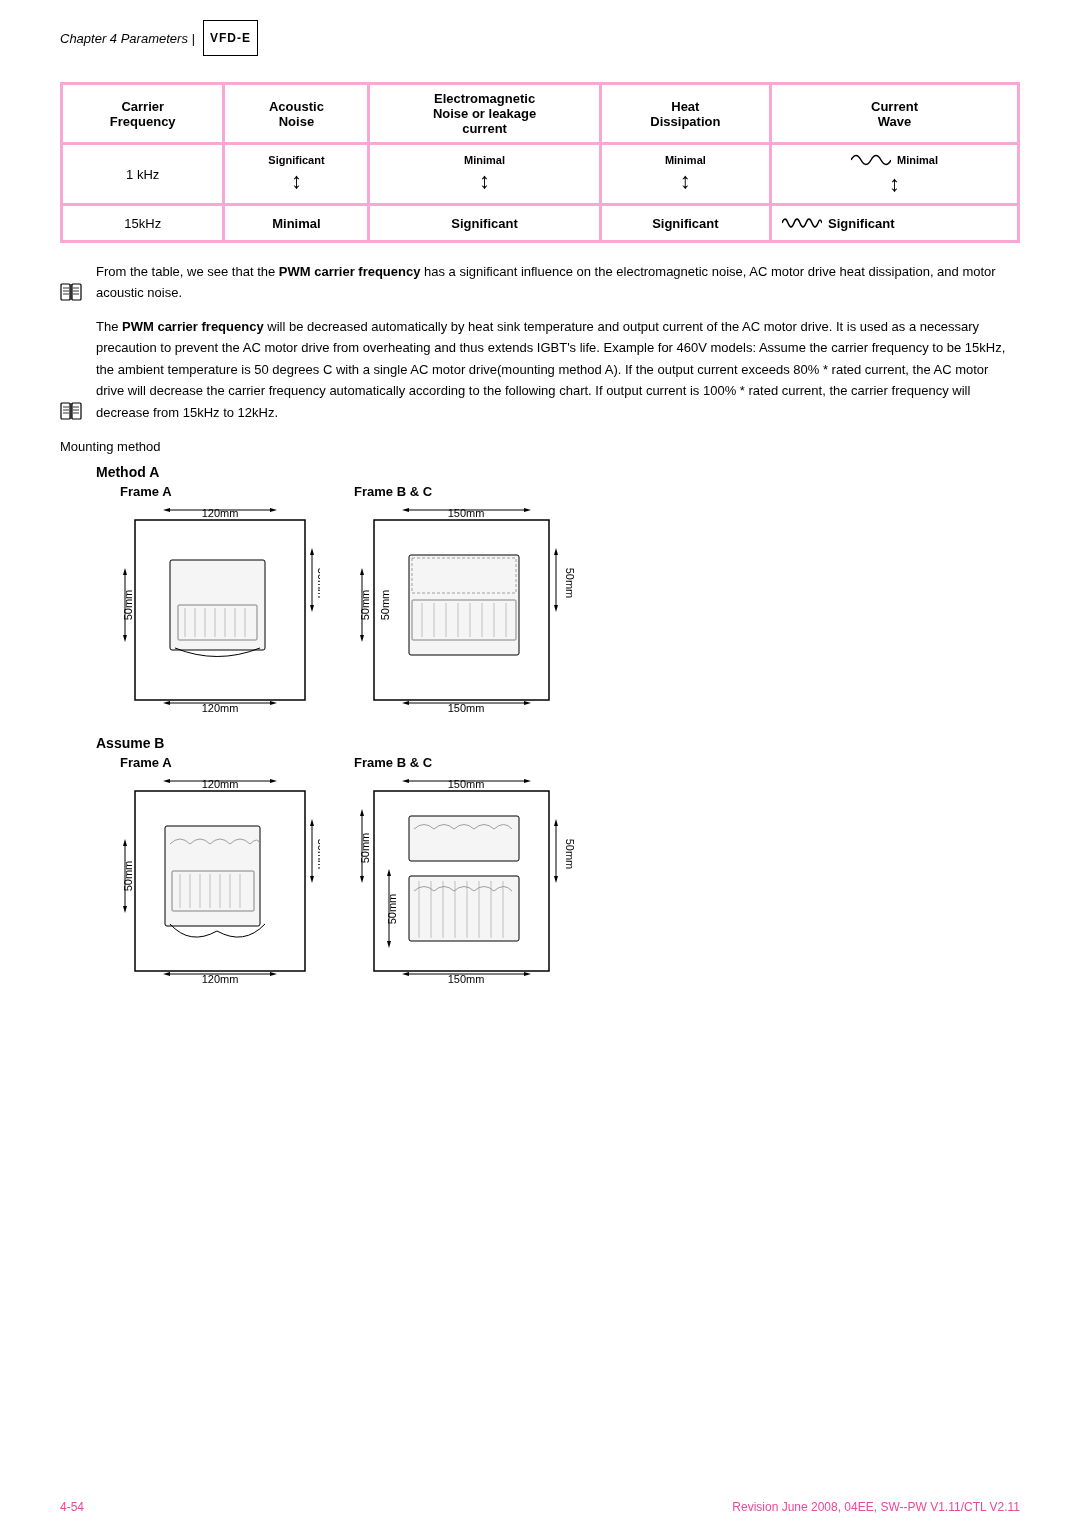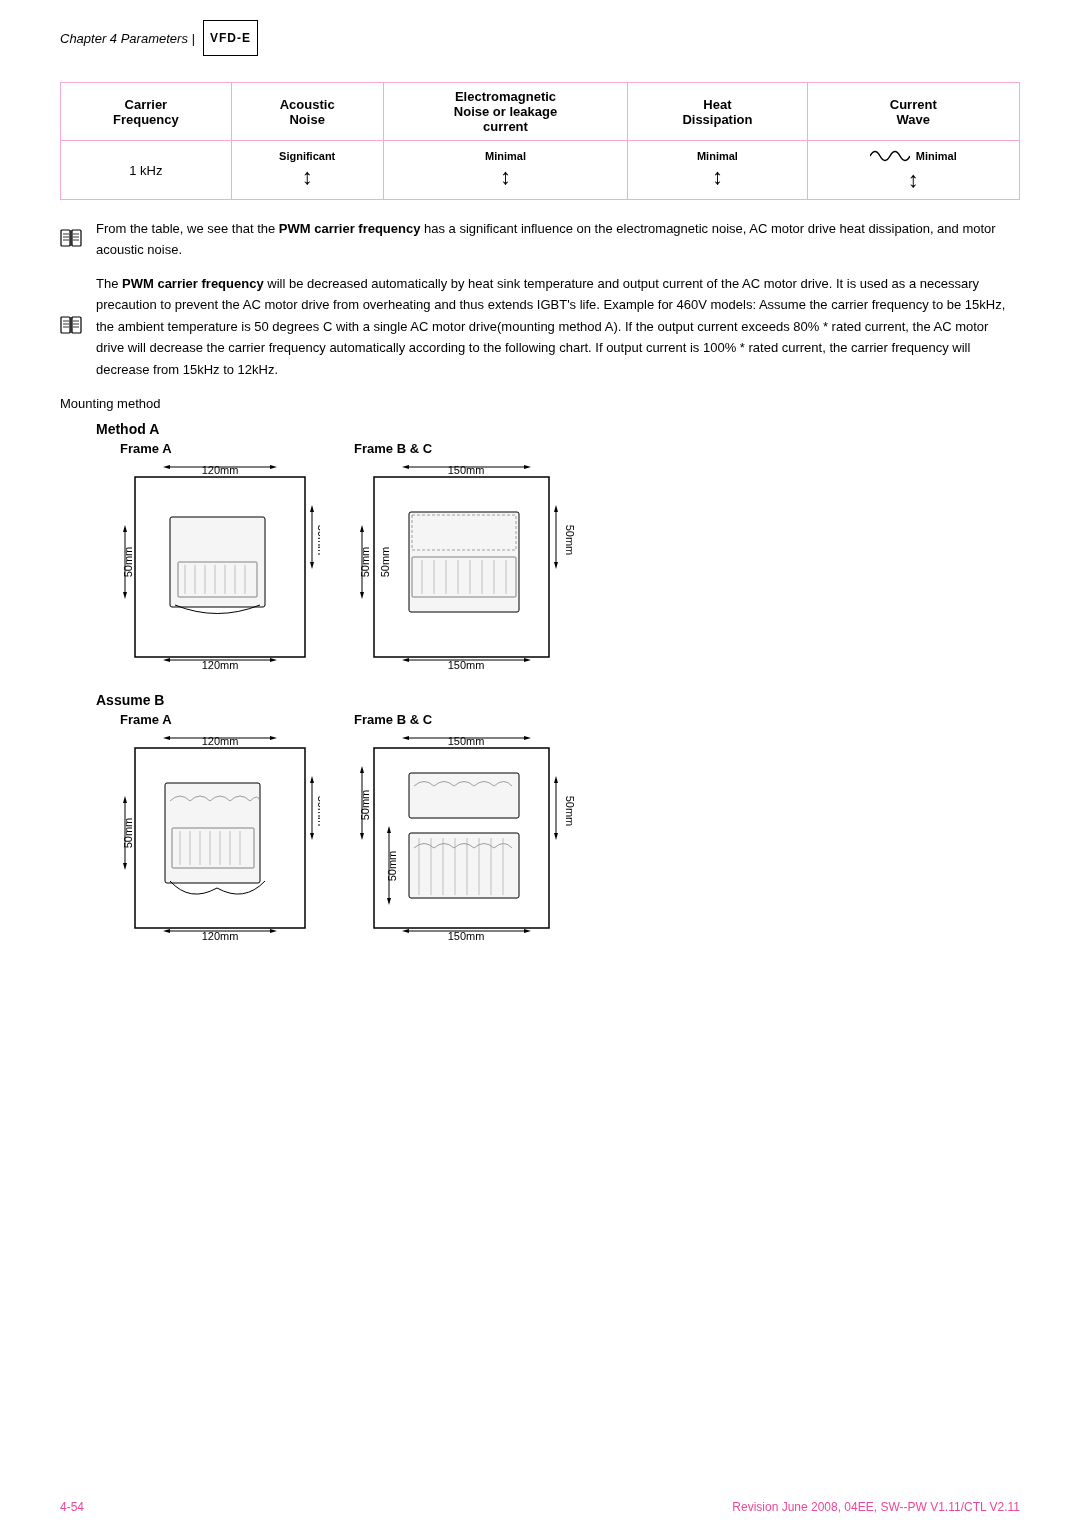--- a/index.html
+++ b/index.html
@@ -34,21 +34,21 @@
     }
 
     
     .params-table {
       width: 100%;
       border-collapse: collapse;
       margin-bottom: 18px;
       font-size: 13px;
     }
     .params-table th, .params-table td {
-      border: 1px solid #f9a8d4;
+      border: 3px solid #f9a8d4;
       padding: 6px 10px;
       text-align: center;
       vertical-align: middle;
     }
     .params-table th {
       font-weight: bold;
     }
     .arrow-both {
       display: flex;
       flex-direction: column;
@@ -59,21 +59,21 @@
     .wave-svg {
       display: inline-block;
     }
 
     
     .notes-section {
       margin-bottom: 16px;
     }
     .note-item {
       display: flex;
-      align-items: center;
+      align-items: flex-end;
       margin-bottom: 12px;
     }
     .note-icon {
       min-width: 28px;
       font-size: 15px;
       margin-right: 8px;
       margin-top: 1px;
     }
     .note-text {
       line-height: 1.65;
@@ -170,20 +170,34 @@
       <td>
         <div class="arrow-both">
 
           <span class="top-label" style="display:flex;align-items:center;gap:6px;">
             <svg width="40" height="18" viewBox="0 0 40 18" class="wave-svg">
               <path d="M0,9 Q5,0 10,9 Q15,18 20,9 Q25,0 30,9 Q35,18 40,9" fill="none" stroke="#000" stroke-width="1.5"></path>
             </svg>
             Minimal
           </span>
           <span style="font-size:22px;">↕</span>
+        </div>
+      </td>
+    </tr>
+    <tr>
+      <td>15kHz</td>
+      <td><strong>Minimal</strong></td>
+      <td><strong>Significant</strong></td>
+      <td><strong>Significant</strong></td>
+      <td>
+        <div style="display:flex;align-items:center;gap:6px;">
+          <svg width="40" height="22" viewBox="0 0 40 22" class="wave-svg">
+            <path d="M0,11 Q3,3 6,11 Q9,19 12,11 Q15,3 18,11 Q21,19 24,11 Q27,3 30,11 Q33,19 36,11 Q38,5 40,11" fill="none" stroke="#000" stroke-width="1.5"></path>
+          </svg>
+          <strong>Significant</strong>
         </div>
       </td>
     </tr>
   </tbody>
 </table>
 
 <div class="notes-section">
   <div class="note-item">
     <span class="note-icon">
       

